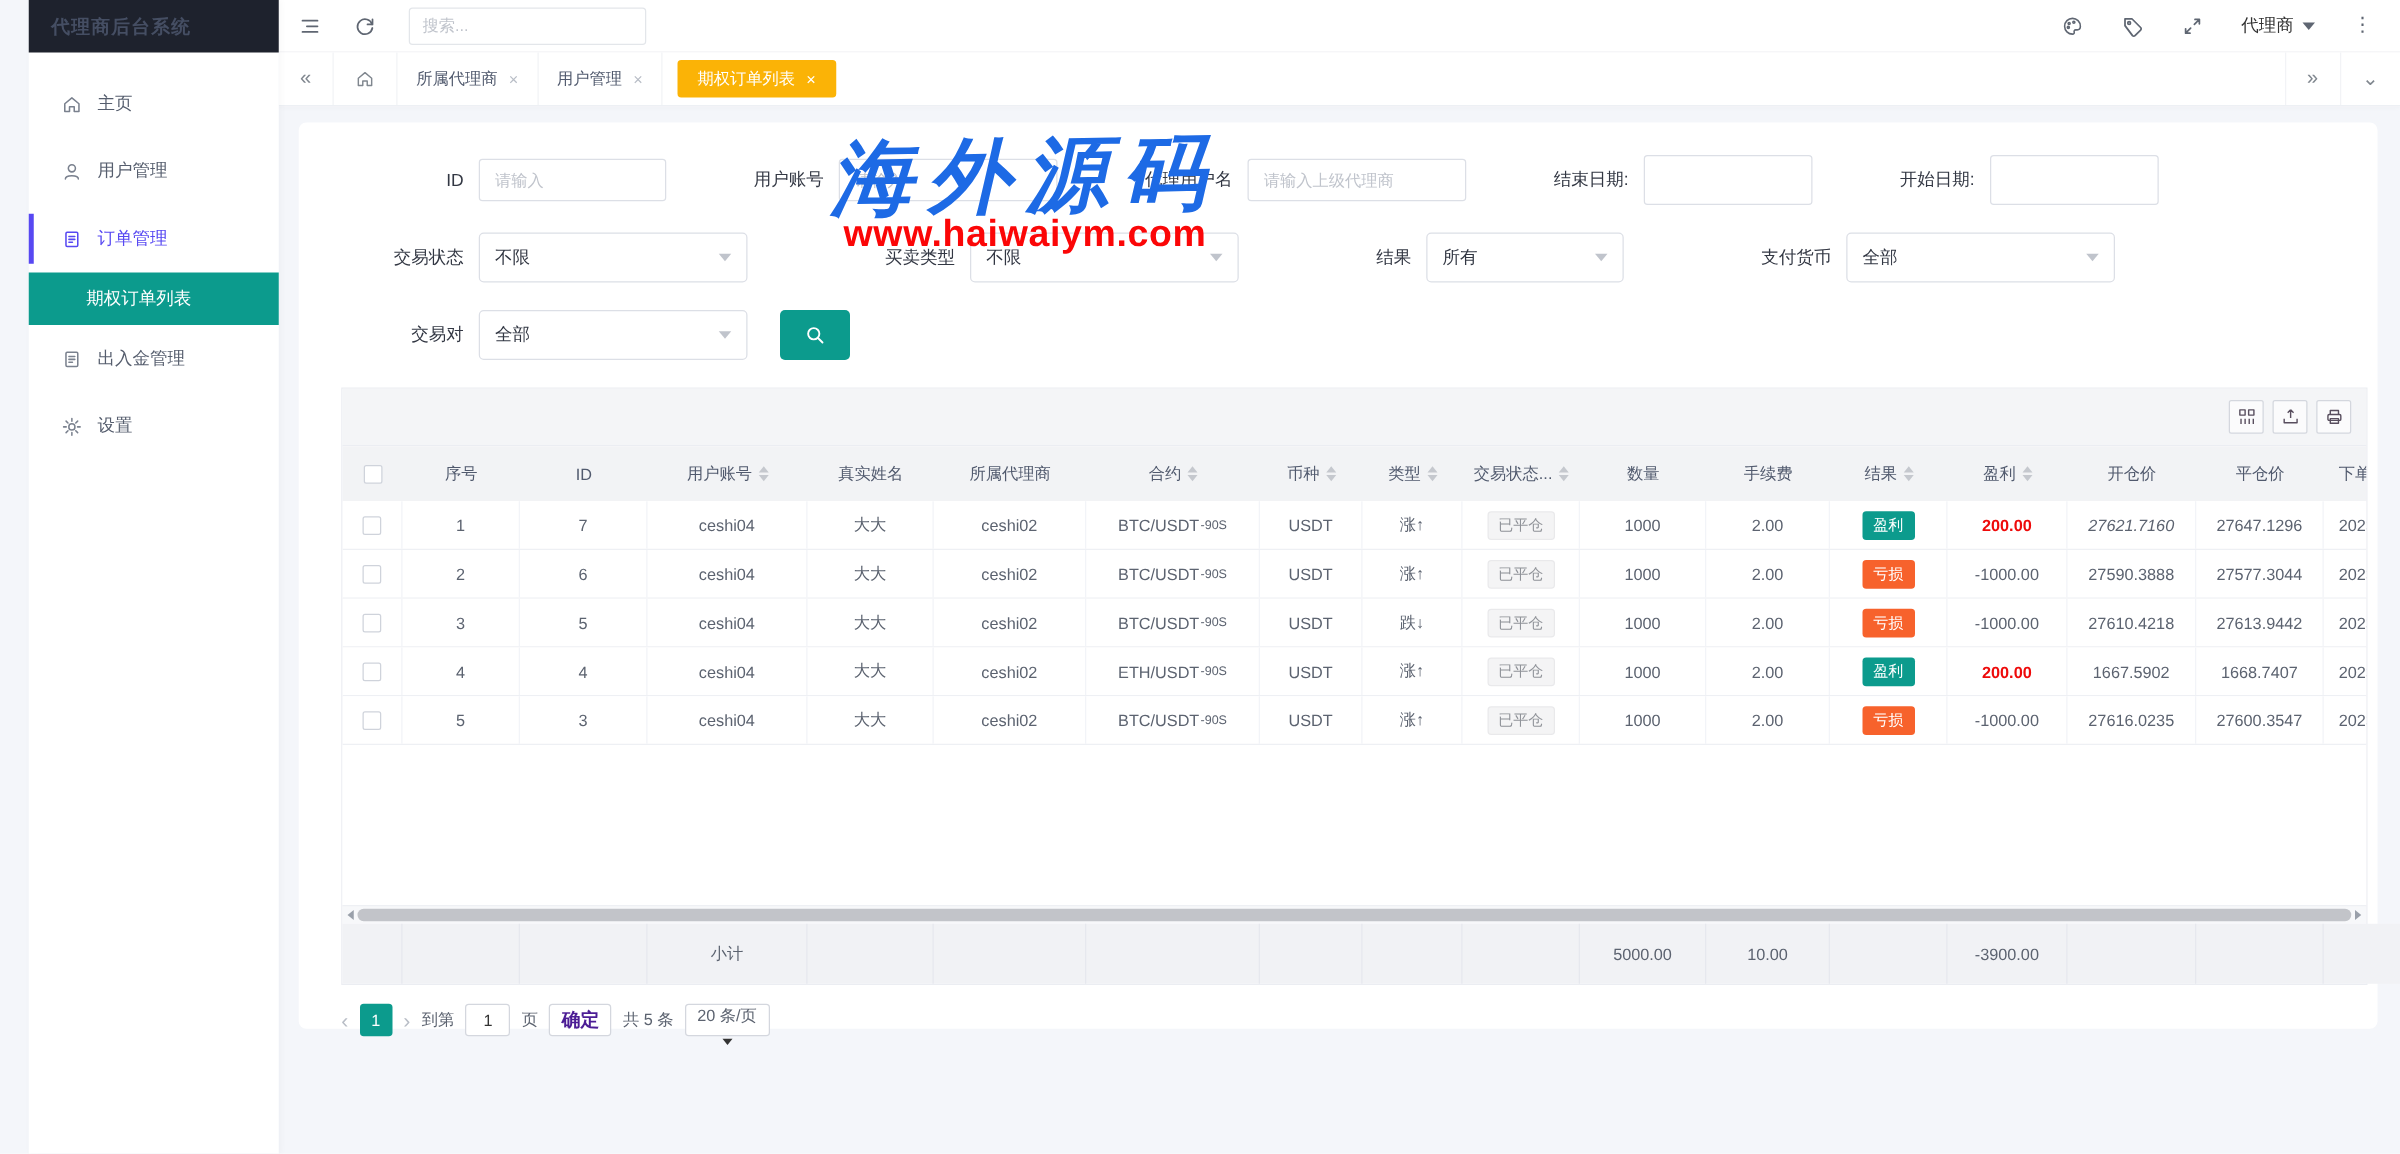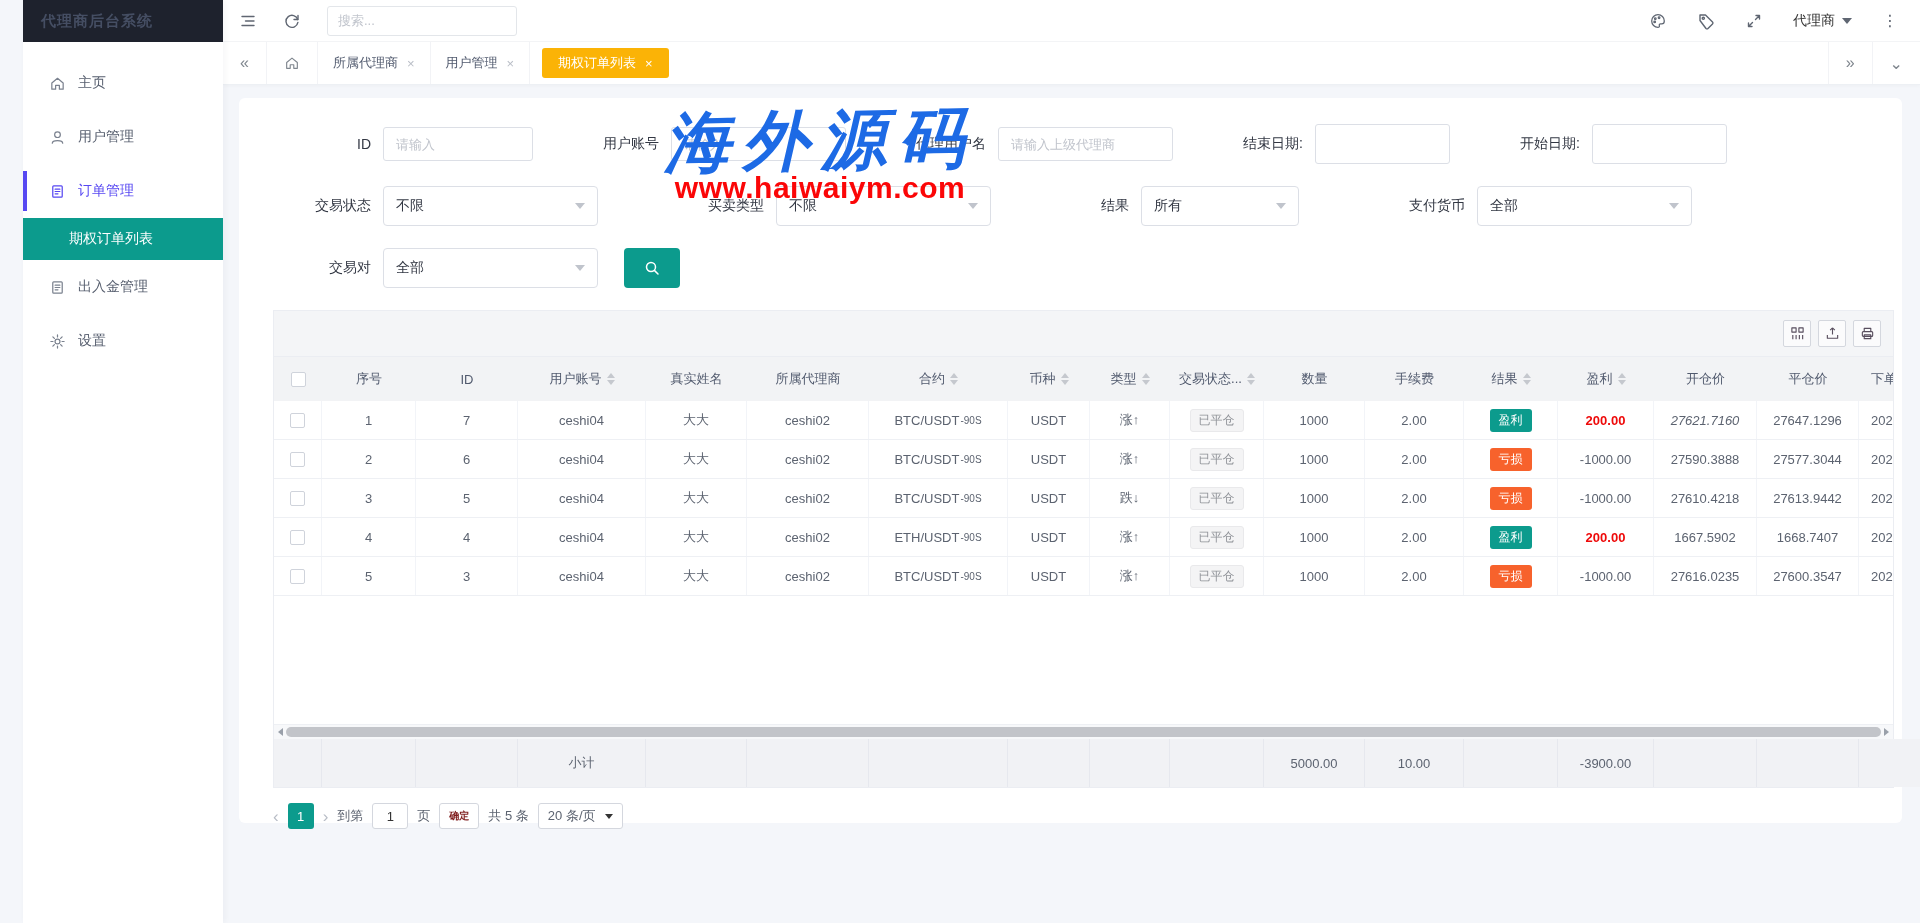--- a/index.html
+++ b/index.html
@@ -90,22 +90,22 @@
   .hs-right { border-left:5px solid #9aa0aa; }
   .hs-thumb { flex:1; height:10px; background:#c2c4c9; border-radius:5px; cursor:grab; }
   .tsum { display:flex; height:48px; background:#f1f2f5; width:1705px; }
   .tsum .td { border-right:1px solid #e6e8ee; }
 
   
   .pgn { display:flex; align-items:center; gap:9px; margin:15px 0 0 34px; font-size:13px; color:#5c6370; }
   .pg-arrow { color:#b8bdc6; font-size:17px; cursor:pointer; line-height:1; }
   .pg-cur { width:26px; height:26px; background:#0c9b8d; color:#fff; border-radius:3px; display:flex; align-items:center; justify-content:center; font-size:13px; cursor:pointer; }
   .pg-input { width:36px; height:26px; border:1px solid #d4d7de; border-radius:3px; text-align:center; font-size:13px; color:#333; font-family:inherit; }
-  .pg-btn { height:26px; padding:0 9px; border:1px solid #d4d7de; border-radius:3px; background:#fff; font-size:10px; font-weight:bold; color:#7f1d1d; display:flex; align-items:center; cursor:pointer; font-family:inherit; }
-  .pg-size { height:26px; border:1px solid #d4d7de; border-radius:3px; padding:0 9px; display:flex; align-items:center; gap:9px; background:#fff; cursor:pointer; }
+  .pg-btn { height:26px; padding:0 9px; border:1px solid #d4d7de; border-radius:3px; background:#fff; font-size:15px; font-weight:bold; color:#4c1d95; display:flex; align-items:center; cursor:pointer; font-family:inherit; }
+  .pg-size { height:26px; border:1px solid #d4d7de; border-radius:3px; padding:0 9px; display:flex; align-items:center; gap:9px; background:#fff; cursor:pointer;flex-direction:column; }
   .pg-size .scar { width:0; height:0; border-left:4px solid transparent; border-right:4px solid transparent; border-top:5px solid #333; }
 
   
   .watermark { position:absolute; left:664px; top:106px; z-index:40; text-align:center; pointer-events:none; }
   .wm-cn { font-family:"DejaVu Serif",serif; font-style:italic; font-weight:bold; font-size:66px; line-height:1.05; color:#1d6ae5; letter-spacing:12px; transform:rotate(-1deg); }
   .wm-url { font-size:30px; font-weight:bold; color:#fb0607; margin-top:-4px; letter-spacing:.5px; }
 </style>
 </head>
 <body>
 

